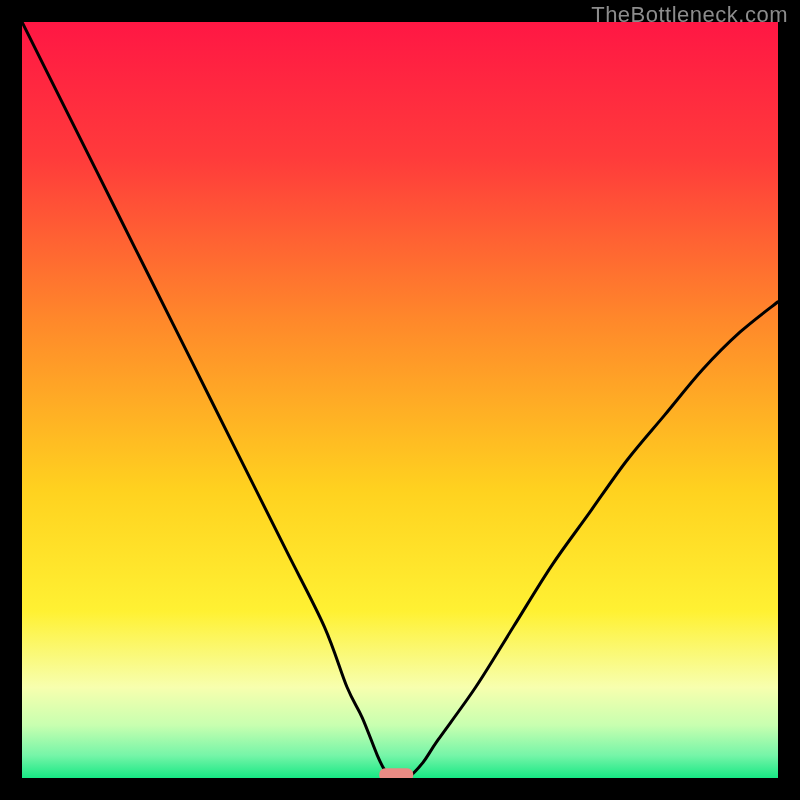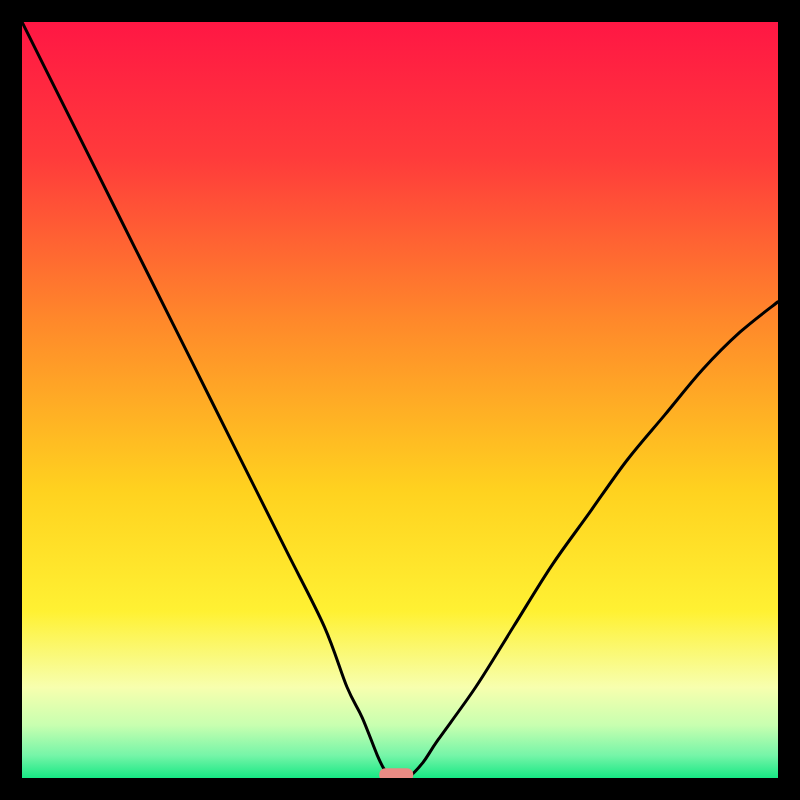--- a/index.html
+++ b/index.html
@@ -36,20 +36,21 @@
   }
   svg {
     display: block;
   }
 </style>
 </head>
 <body>
 
 <div class="frame">
 
+  <div class="brand">TheBottleneck.com</div>
 
   <div class="plot-area">
 
     <svg id="chart-svg" width="756" height="756" viewBox="0 0 756 756" preserveAspectRatio="none">
       <defs>
         <linearGradient id="bg-grad" x1="0" y1="0" x2="0" y2="1">
             <stop offset="0%" stop-color="#ff1744"></stop>
             <stop offset="18%" stop-color="#ff3b3b"></stop>
             <stop offset="40%" stop-color="#ff8a2a"></stop>
             <stop offset="62%" stop-color="#ffd21f"></stop>

